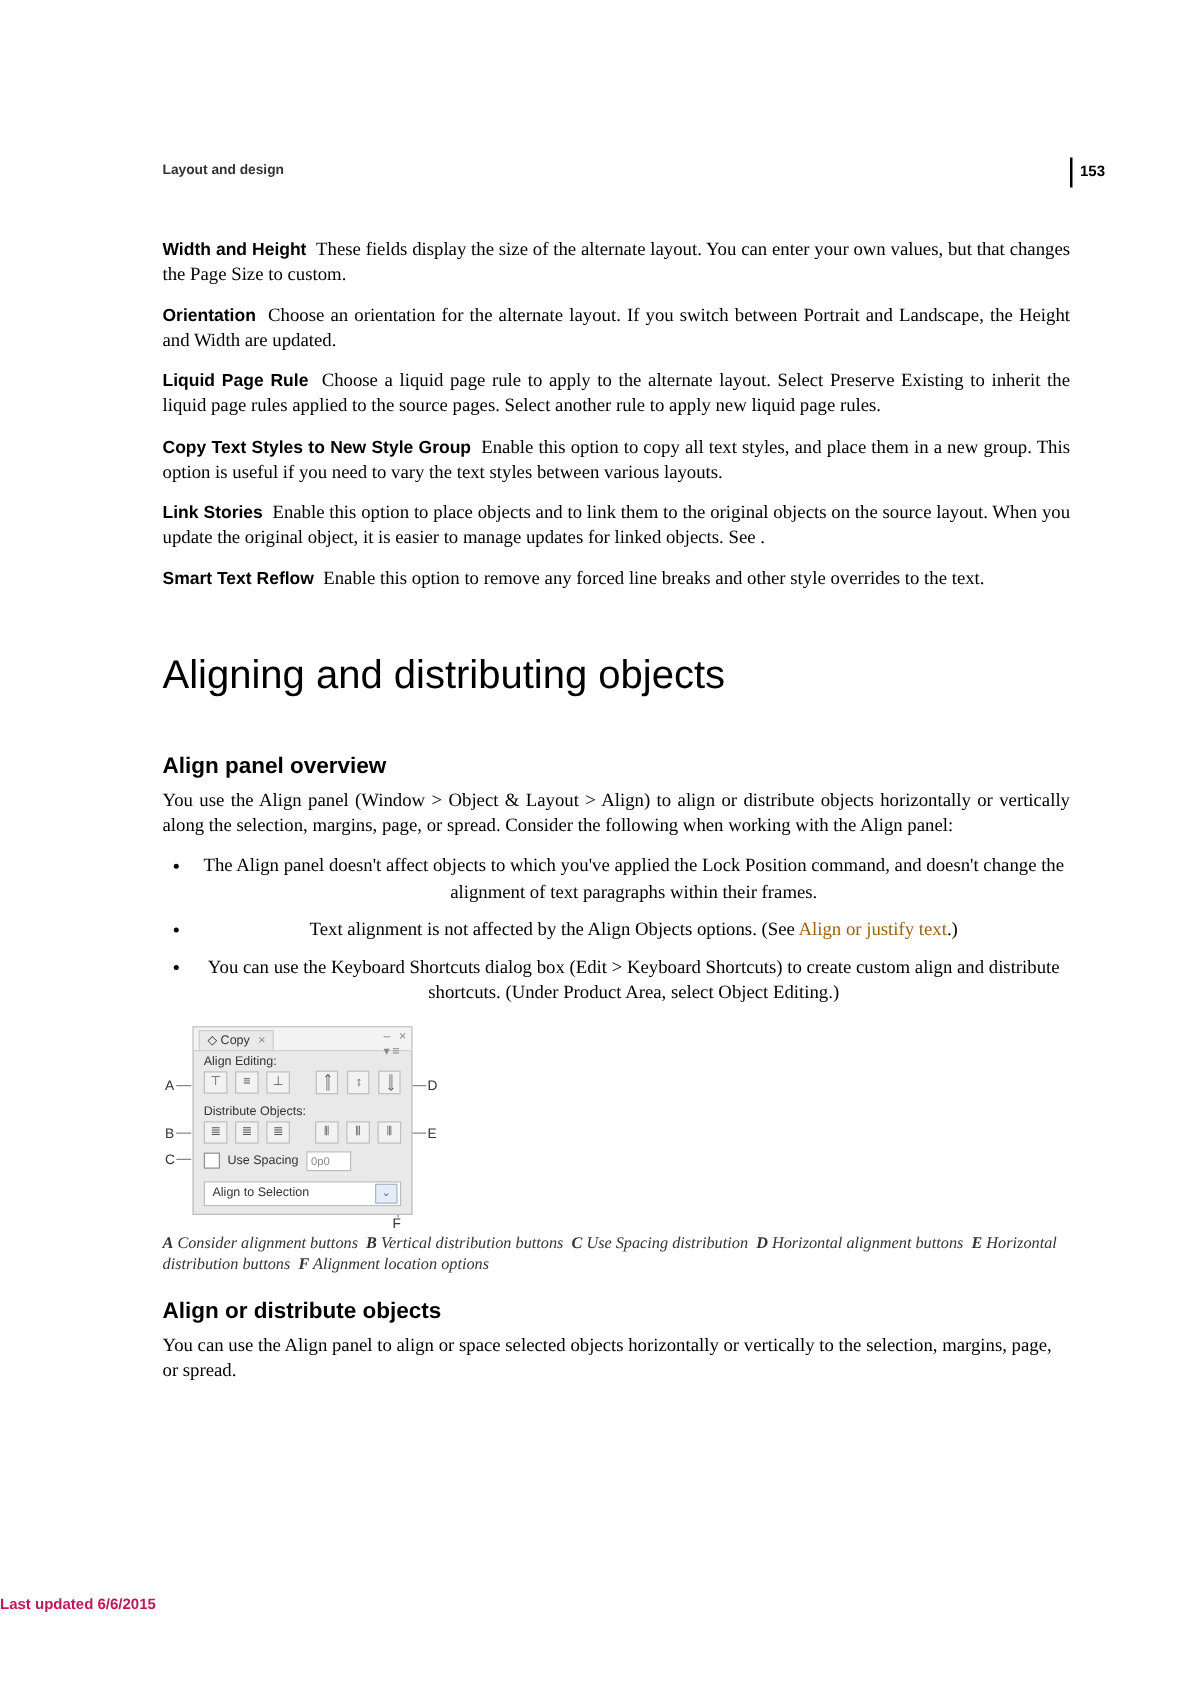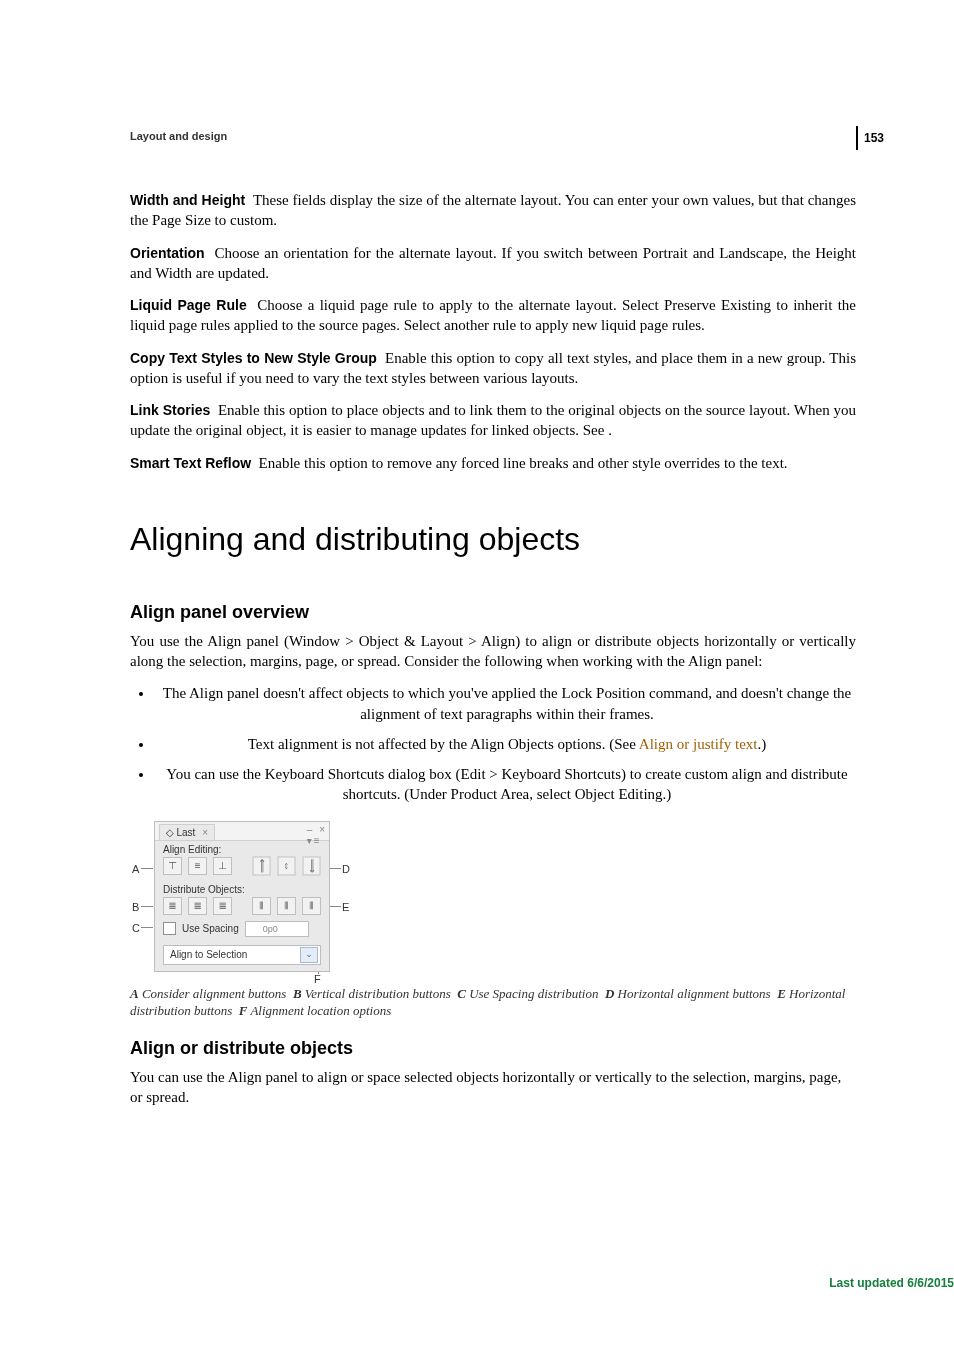--- a/index.html
+++ b/index.html
@@ -87,25 +87,25 @@
   .caption .key {
     font-weight: 700;
     font-style: italic;
     font-family: "Minion Pro", "Times New Roman", Georgia, serif;
   }
   .footer {
     position: absolute;
     bottom: 60px;
     left: 0;
     width: 100%;
-    text-align: right;
+    text-align: left;
     font-family: "Myriad Pro", Arial, Helvetica, sans-serif;
     font-size: 12px;
     font-weight: 700;
-    color: #15803d;
+    color: #be185d;
   }
 
   
   .align-panel-wrap {
     position: relative;
     width: 220px;
     height: 160px;
     margin-left: 2px;
   }
   .lbl {
@@ -189,21 +189,21 @@
     background: #fff;
     display: inline-block;
   }
   .numfield {
     width: 28px;
     height: 14px;
     border: 1px solid #bdbdbd;
     background: #fff;
     font-size: 9px;
     line-height: 14px;
-    padding: 0 17px;
+    padding: 0 3px;
     color: #888;
   }
   .select {
     margin: 2px 8px 6px 8px;
     height: 18px;
     border: 1px solid #bdbdbd;
     background: #fff;
     display: flex;
     align-items: center;
     justify-content: space-between;
@@ -287,21 +287,21 @@
       <span class="lbl" style="left:210px; top:82px;">E</span>
       <span class="lead" style="left:197px; top:87px; width:12px; height:1px;"></span>
 
       <span class="lbl" style="left:182px; top:154px;">F</span>
       <span class="lead" style="left:186px; top:143px; width:1px; height:12px;"></span>
 
       <div class="panel">
         <div class="tabrow">
           <div class="tab">
             <span>◇</span>
-            <span>Last</span>
+            <span>Copy</span>
             <span class="x">×</span>
           </div>
           <div class="winbtns">
             <span>–</span>
             <span>×</span><br>
             <span>▾≡</span>
           </div>
         </div>
 
         <div class="grp-title">Align Editing:</div>

